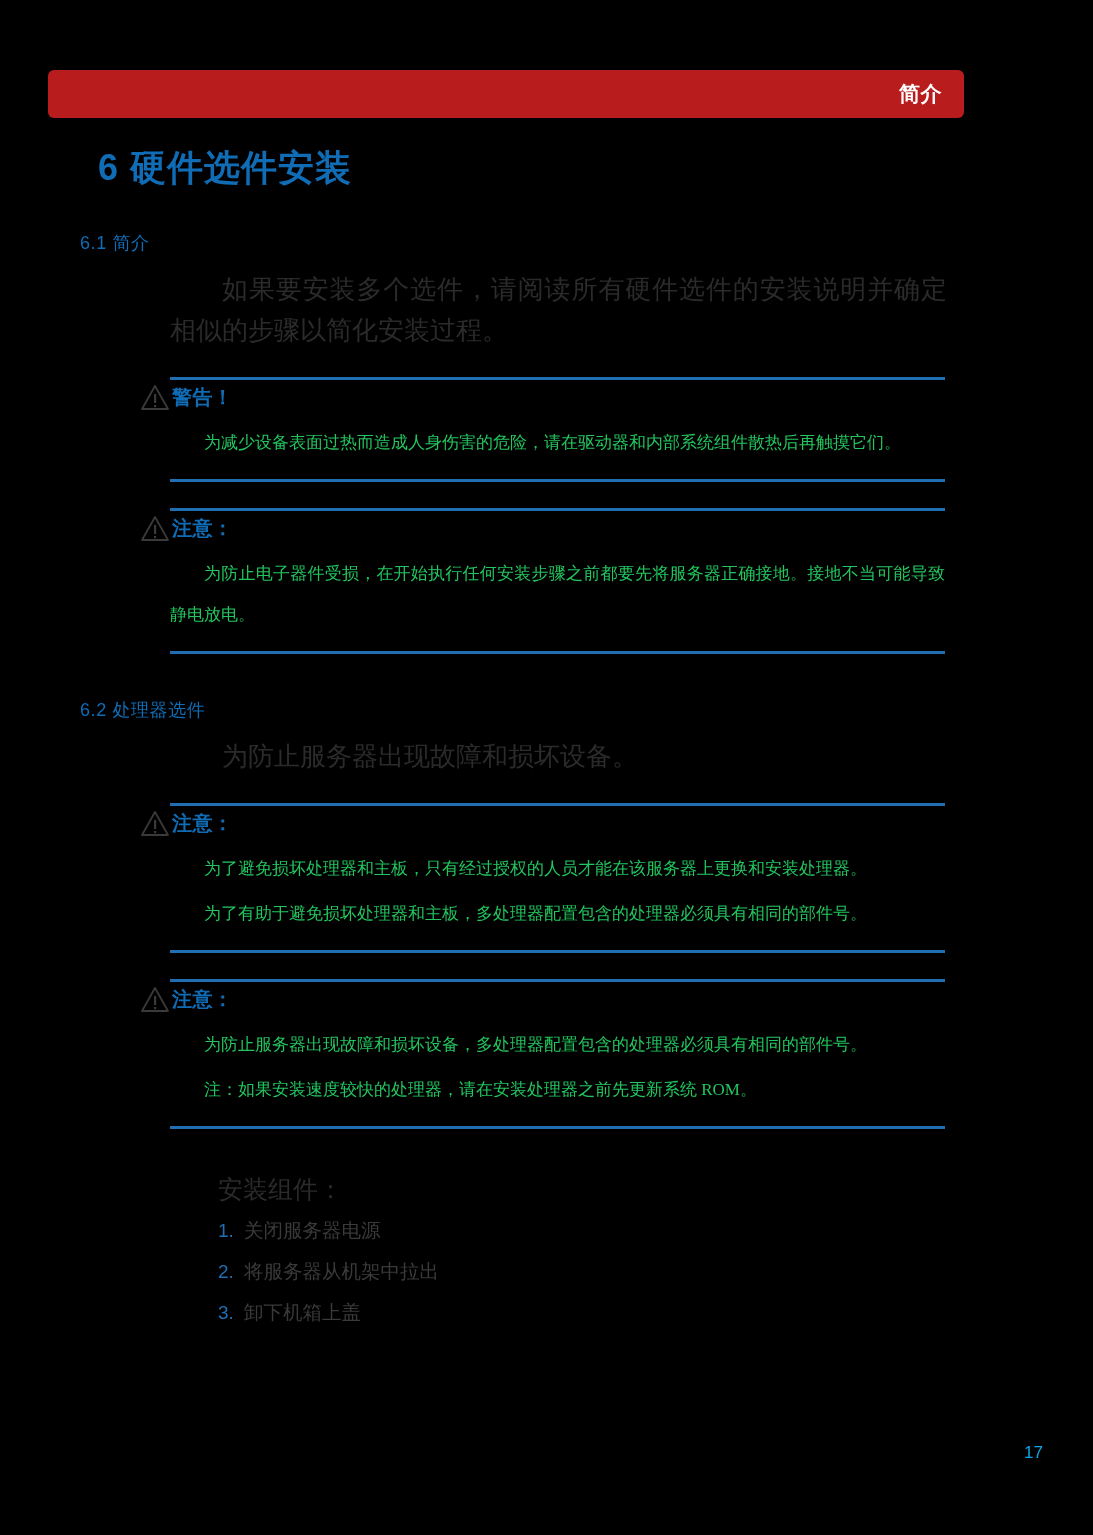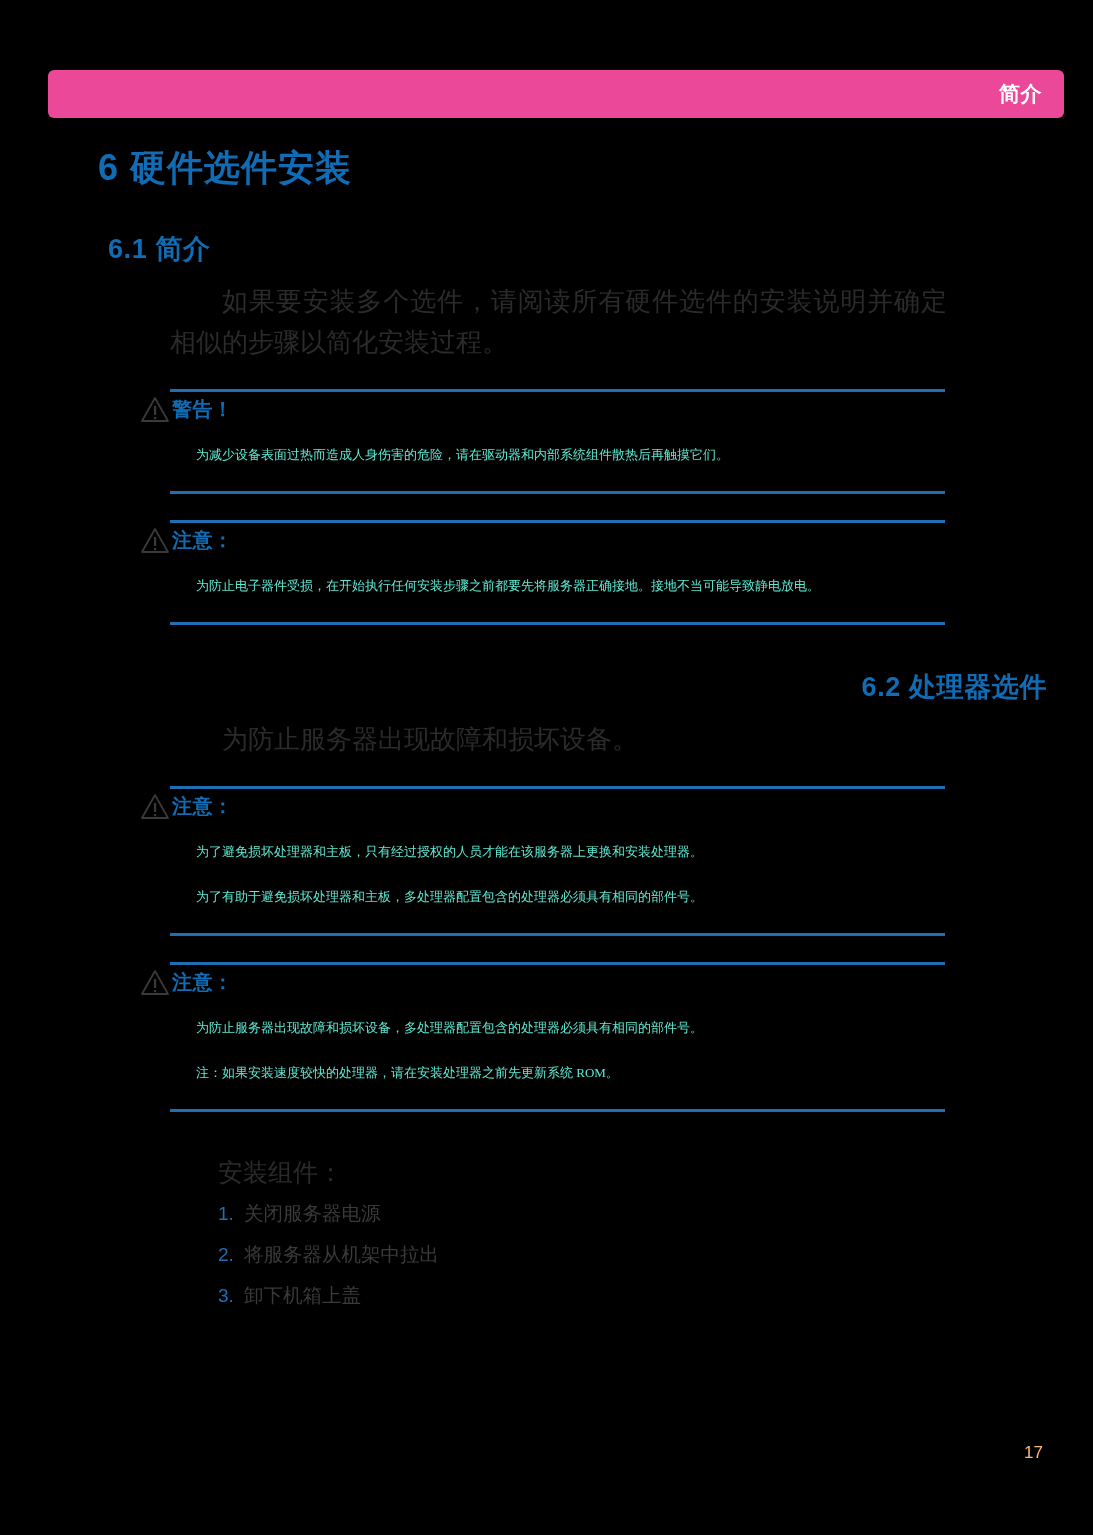--- a/index.html
+++ b/index.html
@@ -13,23 +13,23 @@
     position: relative;
     font-family: "Liberation Serif", "DejaVu Serif", serif;
     overflow: hidden;
   }
 
   
   .header-bar {
     position: absolute;
     left: 48px;
     top: 70px;
-    width: 1016px;
+    width: 916px;
     height: 48px;
-    background: #ec4899;
+    background: #b91c1c;
     border-radius: 6px;
     display: flex;
     align-items: center;
     justify-content: flex-end;
     box-sizing: border-box;
     padding-right: 22px;
   }
   .header-bar .header-title {
     color: #ffffff;
     font-family: "Liberation Sans", "DejaVu Sans", sans-serif;
@@ -49,30 +49,29 @@
   
   .chapter-title {
     margin: 26px 0 0 98px;
     color: #0f6cb5;
     font-family: "Liberation Sans", "DejaVu Sans", sans-serif;
     font-size: 36px;
     font-weight: bold;
     letter-spacing: 1px;
   }
   .section-title {
-    margin: 38px 0 0 108px;
+    margin: 38px 0 0 80px;
     color: #0f6cb5;
     font-family: "Liberation Sans", "DejaVu Sans", sans-serif;
-    font-size: 27px;
-    font-weight: bold;
+    font-size: 18px;
+    font-weight: normal;
     letter-spacing: 0.6px;
   }
   .section-title.tight {
     margin-top: 44px;
-    text-align: right;
   }
 
   
   .body-text {
     margin: 14px 100px 0 170px;
     color: #2b2b2b;
     font-size: 26px;
     line-height: 41px;
     text-align: justify;
     text-indent: 2em;
@@ -103,22 +102,22 @@
   }
   .admon-label {
     color: #0f6cb5;
     font-family: "Liberation Sans", "DejaVu Sans", sans-serif;
     font-size: 20px;
     font-weight: bold;
     letter-spacing: 0.4px;
   }
   .admon-body {
     margin: 4px 102px 0 170px;
-    color: #5eead4;
-    font-size: 13px;
+    color: #22c55e;
+    font-size: 17px;
     line-height: 41px;
     text-align: justify;
     text-indent: 2em;
   }
   .admon-foot {
     margin-top: 16px;
   }
 
   
   .proc-intro {
@@ -145,21 +144,21 @@
     font-size: 19px;
     width: 26px;
     flex: 0 0 auto;
   }
 
   
   .page-number {
     position: absolute;
     right: 50px;
     top: 1443px;
-    color: #fdba74;
+    color: #0ea5e9;
     font-family: "Liberation Sans", "DejaVu Sans", sans-serif;
     font-size: 17px;
   }
 </style>
 </head>
 <body>
 
 <div class="header-bar">
   <span class="header-title">简介</span>
 </div>

